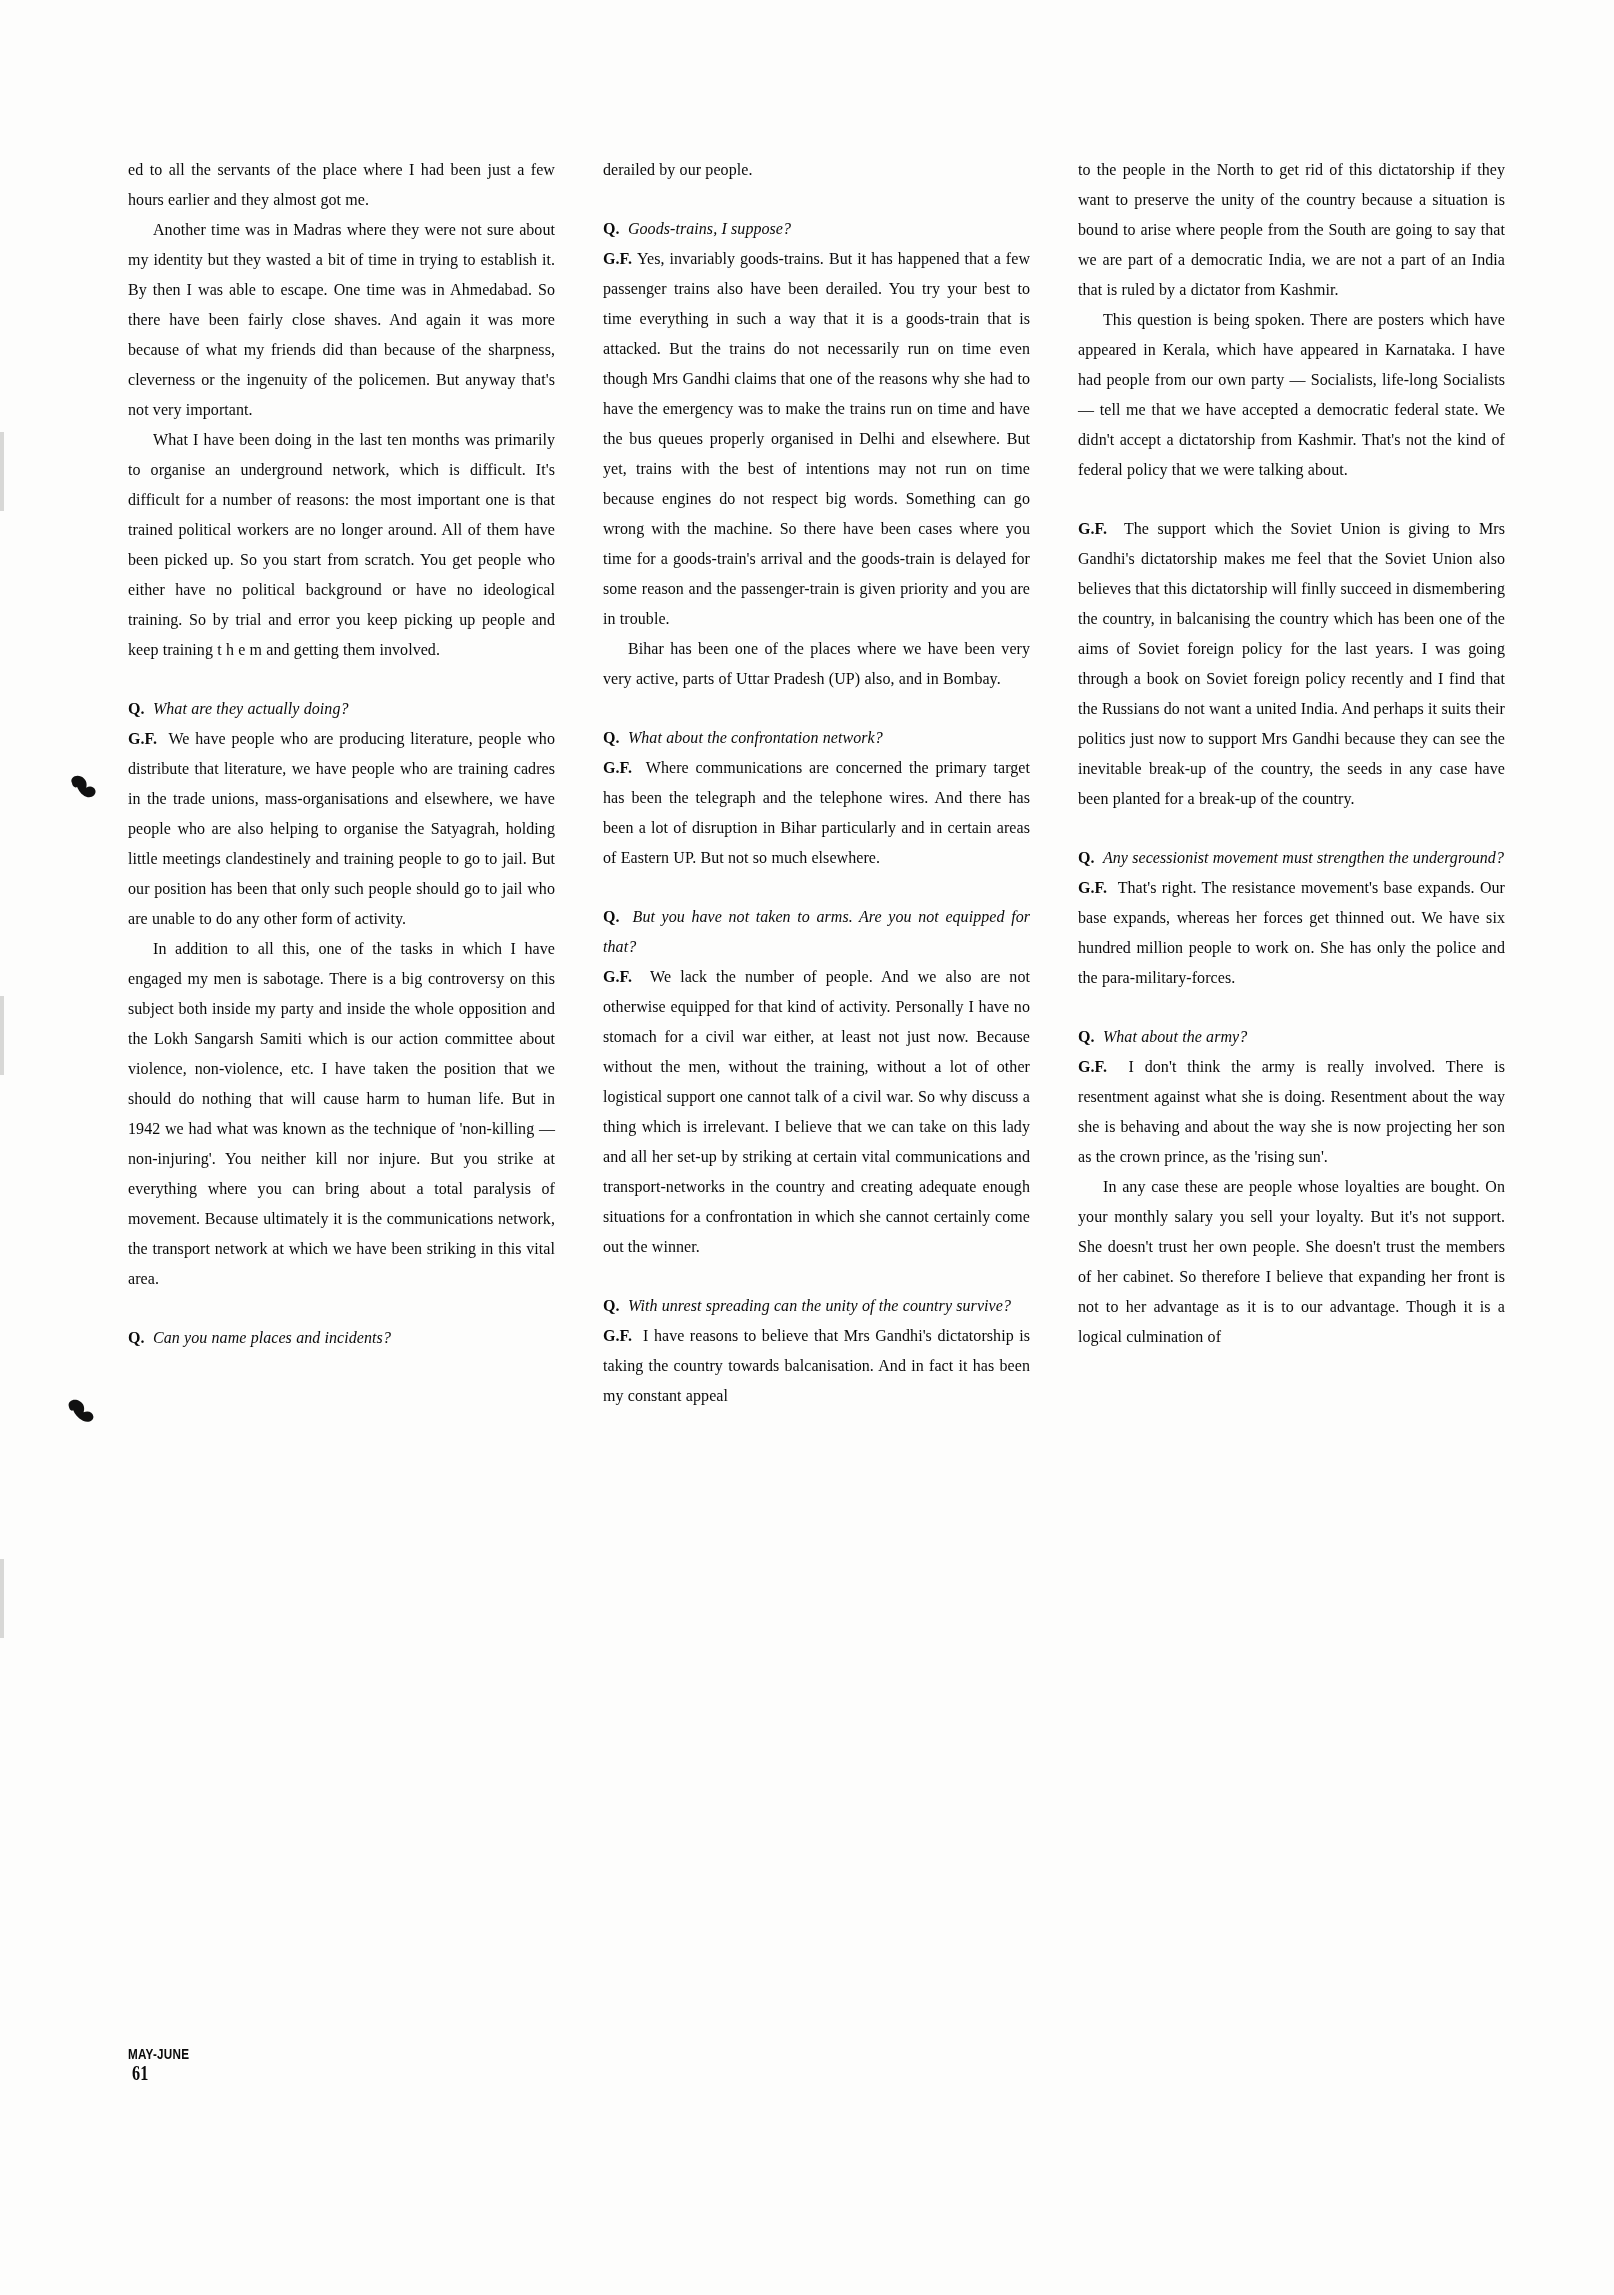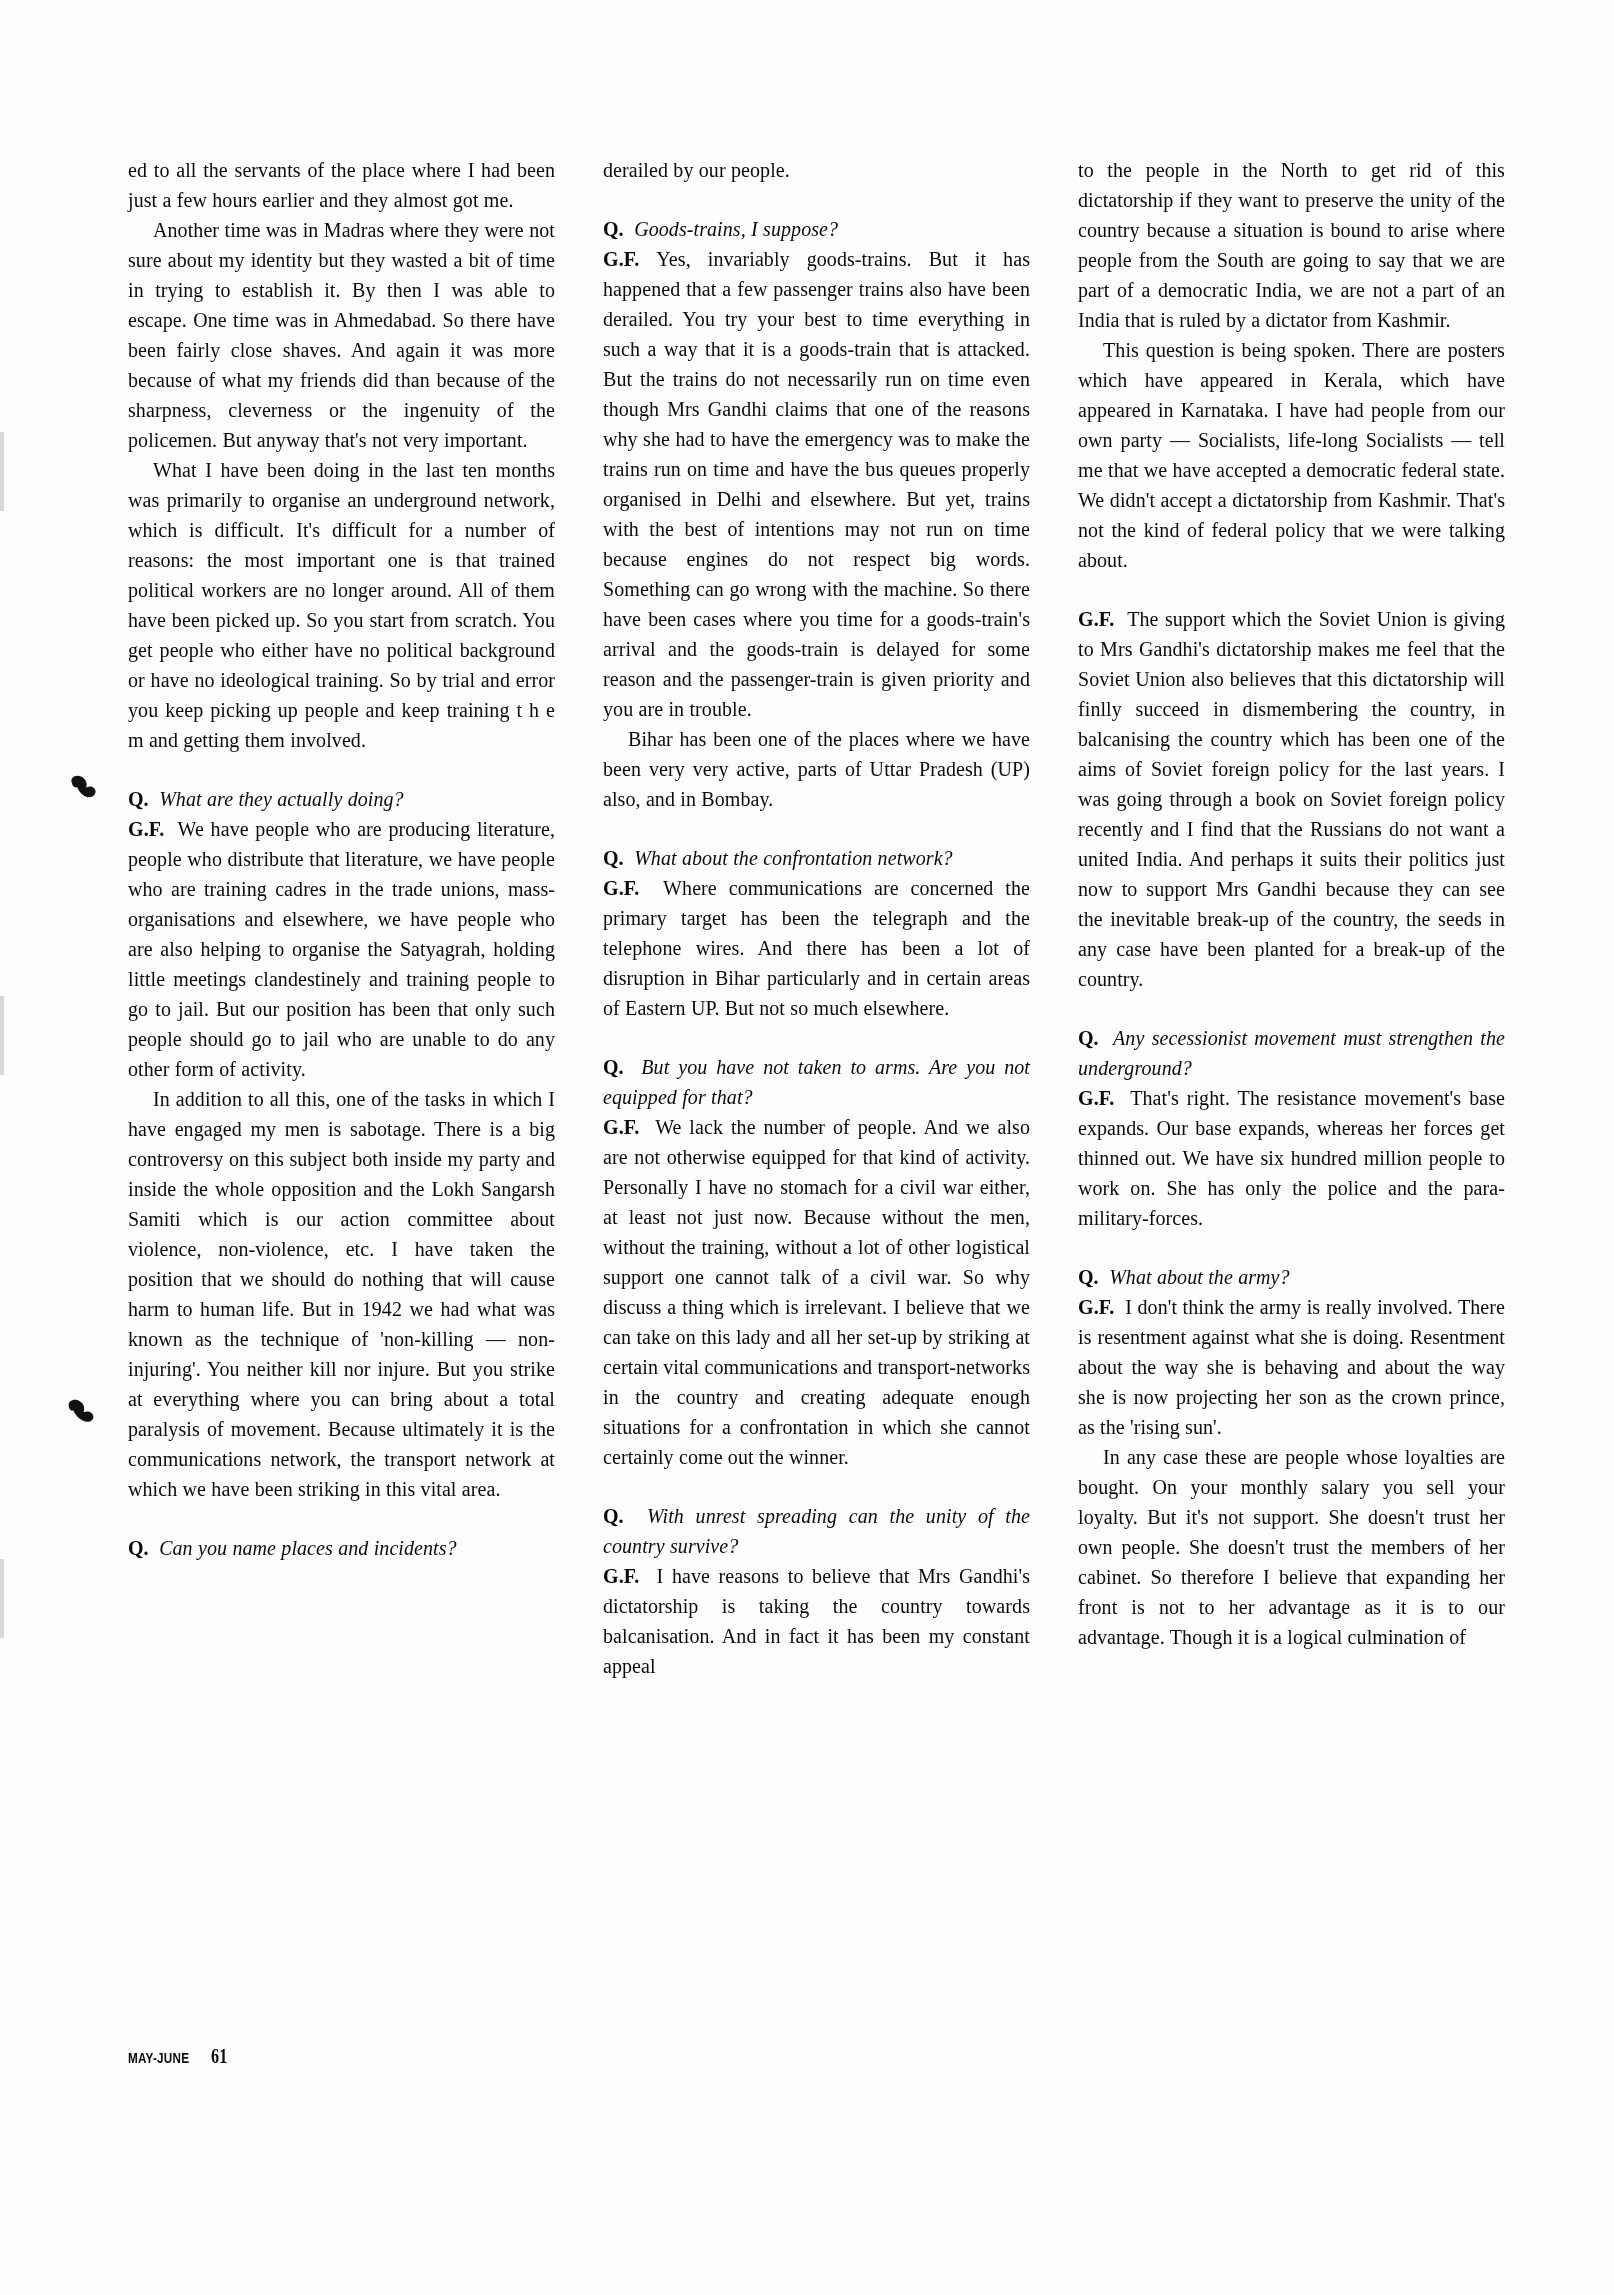--- a/index.html
+++ b/index.html
@@ -29,21 +29,21 @@
     align-items: flex-start;
   }
   .col {
     width: 427px;
     flex: 0 0 427px;
   }
 
   
   p {
     margin: 0;
-    font-size: 20px;
+    font-size: 16px;
     line-height: 30px;
     text-align: justify;
     text-justify: inter-word;
     hyphens: none;
     word-spacing: 0.01em;
     letter-spacing: 0.004em;
   }
   p.cont { text-indent: 0; }
   p.indent { text-indent: 25px; }
 
@@ -66,22 +66,23 @@
     font-weight: bold;
   }
 
   
   .footer {
     position: absolute;
     left: 128px;
     right: 107px;
     top: 2045px;
     display: flex;
-    justify-content: flex-start;
+    justify-content: flex-end;
     align-items: baseline;
+    flex-direction: column;
   }
   .footer .issue {
     font-family: "Liberation Sans", "DejaVu Sans", sans-serif;
     font-size: 15px;
     font-weight: bold;
     letter-spacing: 0.02em;
     transform: scaleX(0.78);
     transform-origin: left bottom;
   }
   .footer .pageno {

